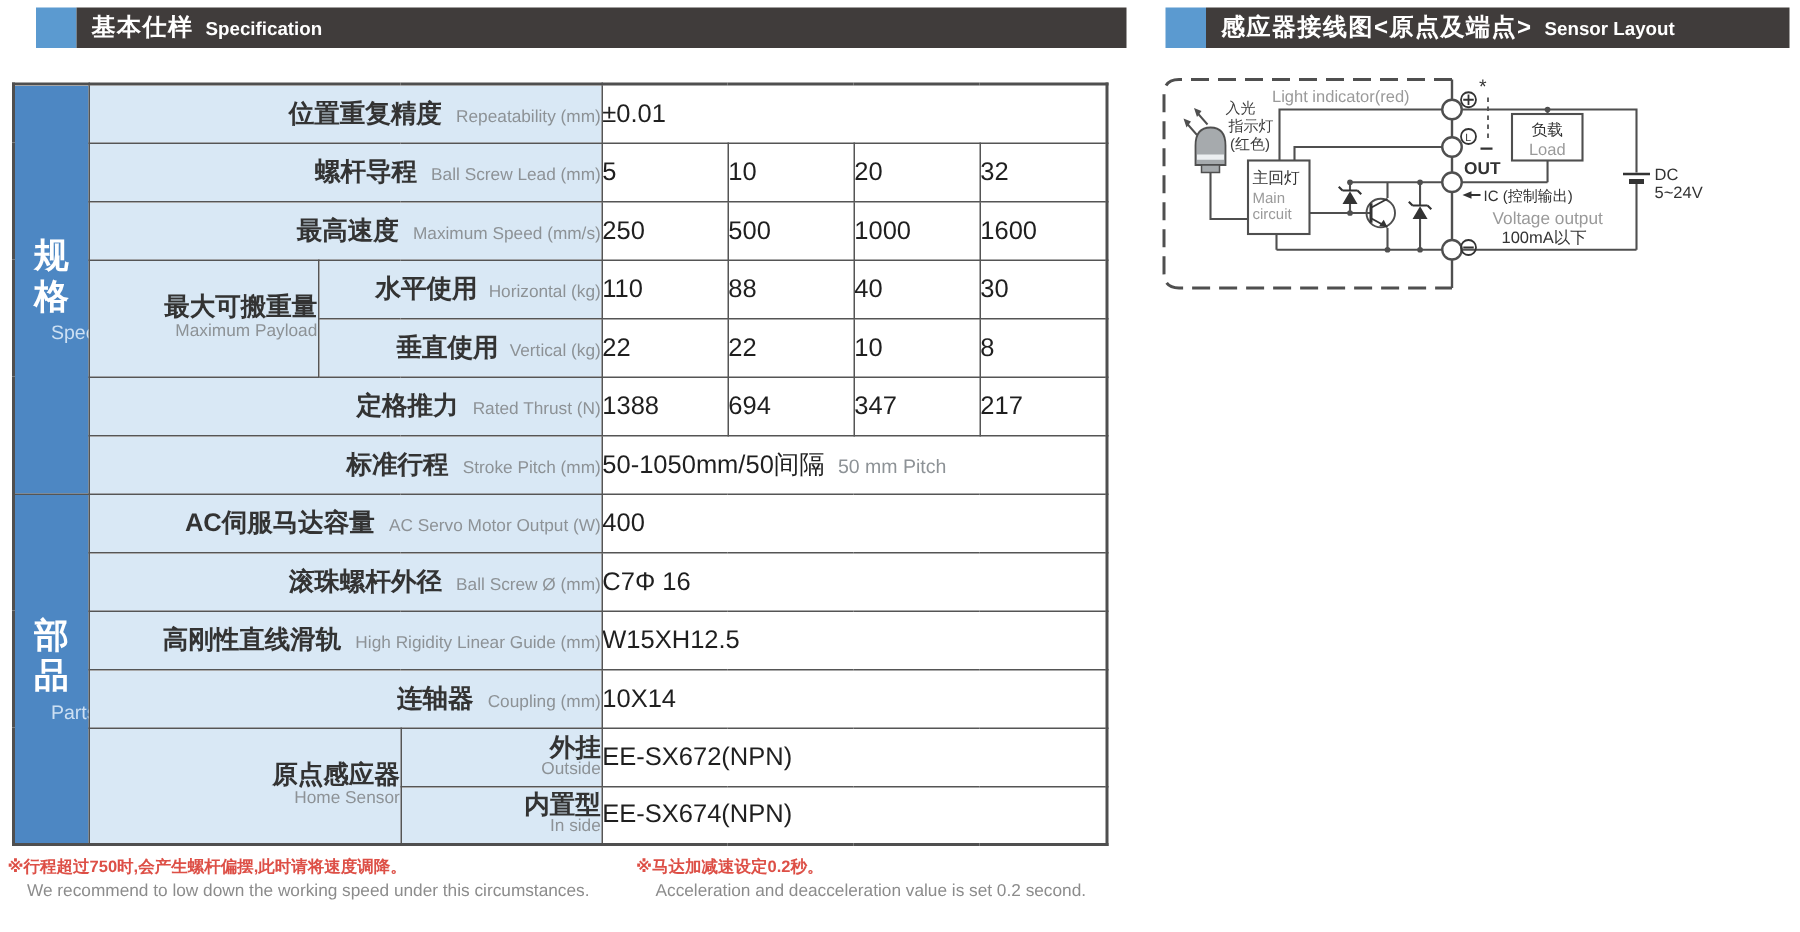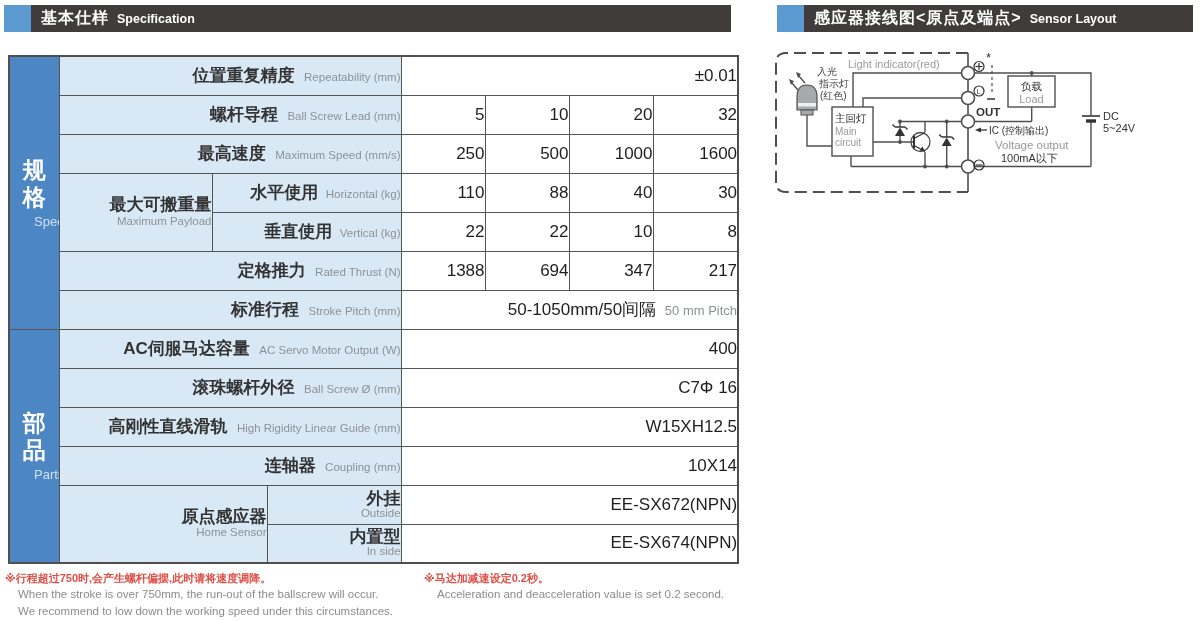--- a/index.html
+++ b/index.html
@@ -5,21 +5,21 @@
   * { margin:0; padding:0; box-sizing:border-box; }
   html,body { background:#fff; }
   body {
     width:1200px; height:621px; position:relative; overflow:hidden;
     font-family:"Liberation Sans","DejaVu Sans",sans-serif;
   }
   .stage { position:absolute; inset:0; }
 
   
   .hbar { position:absolute; height:27px; display:flex; }
-  .hbar-left  { left:4px;  top:5px; width:727px; }
+  .hbar-left  { left:24px;  top:5px; width:727px; }
   .hbar-right { left:777px; top:5px; width:416px; }
   .hbar-accent { width:27px; height:27px; background:#5b9ad0; flex:0 0 27px; }
   .hbar-body {
     flex:1; background:#403c3b; color:#fff; display:flex; align-items:center;
     padding-left:10px; gap:8px; white-space:nowrap;
   }
   .hbar-zh { font-size:16px; font-weight:700; letter-spacing:1px; }
   .hbar-en { font-size:12.5px; font-weight:700; }
 
   
@@ -32,21 +32,21 @@
   td.lab { background:#d9e8f5; padding-left:12px; white-space:nowrap; }
   td.lab .zh  { font-size:17px; font-weight:600; color:#333; }
   td.lab .en  { font-size:11.5px; color:#8d9296; margin-left:5px; }
   td.lab.stacked .zh { display:block; line-height:1.1; }
   td.lab.stacked .en { display:block; margin-left:0; line-height:1.15; }
   td.sub { background:#d9e8f5; padding-left:10px; white-space:nowrap; }
   td.sub .zh { font-size:17px; font-weight:600; color:#333; }
   td.sub .en { font-size:11.5px; color:#8d9296; margin-left:3px; }
   td.sub.stacked .zh { display:block; line-height:1.0; }
   td.sub.stacked .en { display:block; margin-left:12px; line-height:1.1; }
-  td.val { background:#fff; text-align:right; font-size:17px; color:#1f1f1f; white-space:nowrap;padding-left:20px; }
+  td.val { background:#fff; text-align:left; font-size:17px; color:#1f1f1f; white-space:nowrap; }
   td.val .unit-en { font-size:13px; color:#8d9296; margin-left:4px; }
   td.side { background:#4d87c3; text-align:center; }
   .side-zh {
     display:block; width:1.25em; margin:0 auto; font-size:23px; font-weight:700;
     color:#fff; line-height:1.18; word-break:break-all; letter-spacing:0;
   }
   .side-en { display:block; font-size:13px; color:#cde0f3; margin-top:3px;padding-left:24px; }
 
   
   .note { position:absolute; top:572px; white-space:nowrap; }
@@ -215,21 +215,20 @@
           <span class="zh">内置型</span>
           <span class="en">In side</span>
         </td>
         <td class="val" colspan="4">EE-SX674(NPN)</td>
       </tr>
     </tbody>
   </table>
 
   <div class="note note-left">
     <div class="zh">※行程超过750时,会产生螺杆偏摆,此时请将速度调降。</div>
-    <div class="en">When the stroke is over 750mm, the run-out of the ballscrew will occur.</div>
     <div class="en">We recommend to low down the working speed under this circumstances.</div>
   </div>
   <div class="note note-right">
     <div class="zh">※马达加减速设定0.2秒。</div>
     <div class="en">Acceleration and deacceleration value is set 0.2 second.</div>
   </div>
 
   <svg class="diagram" viewBox="0 0 427 162">
 
     <path d="M195 9 H13 Q3 9 3 19 V138 Q3 148 13 148 H195" fill="none" stroke="#4f4f4f" stroke-width="2" stroke-dasharray="12 6"></path>

